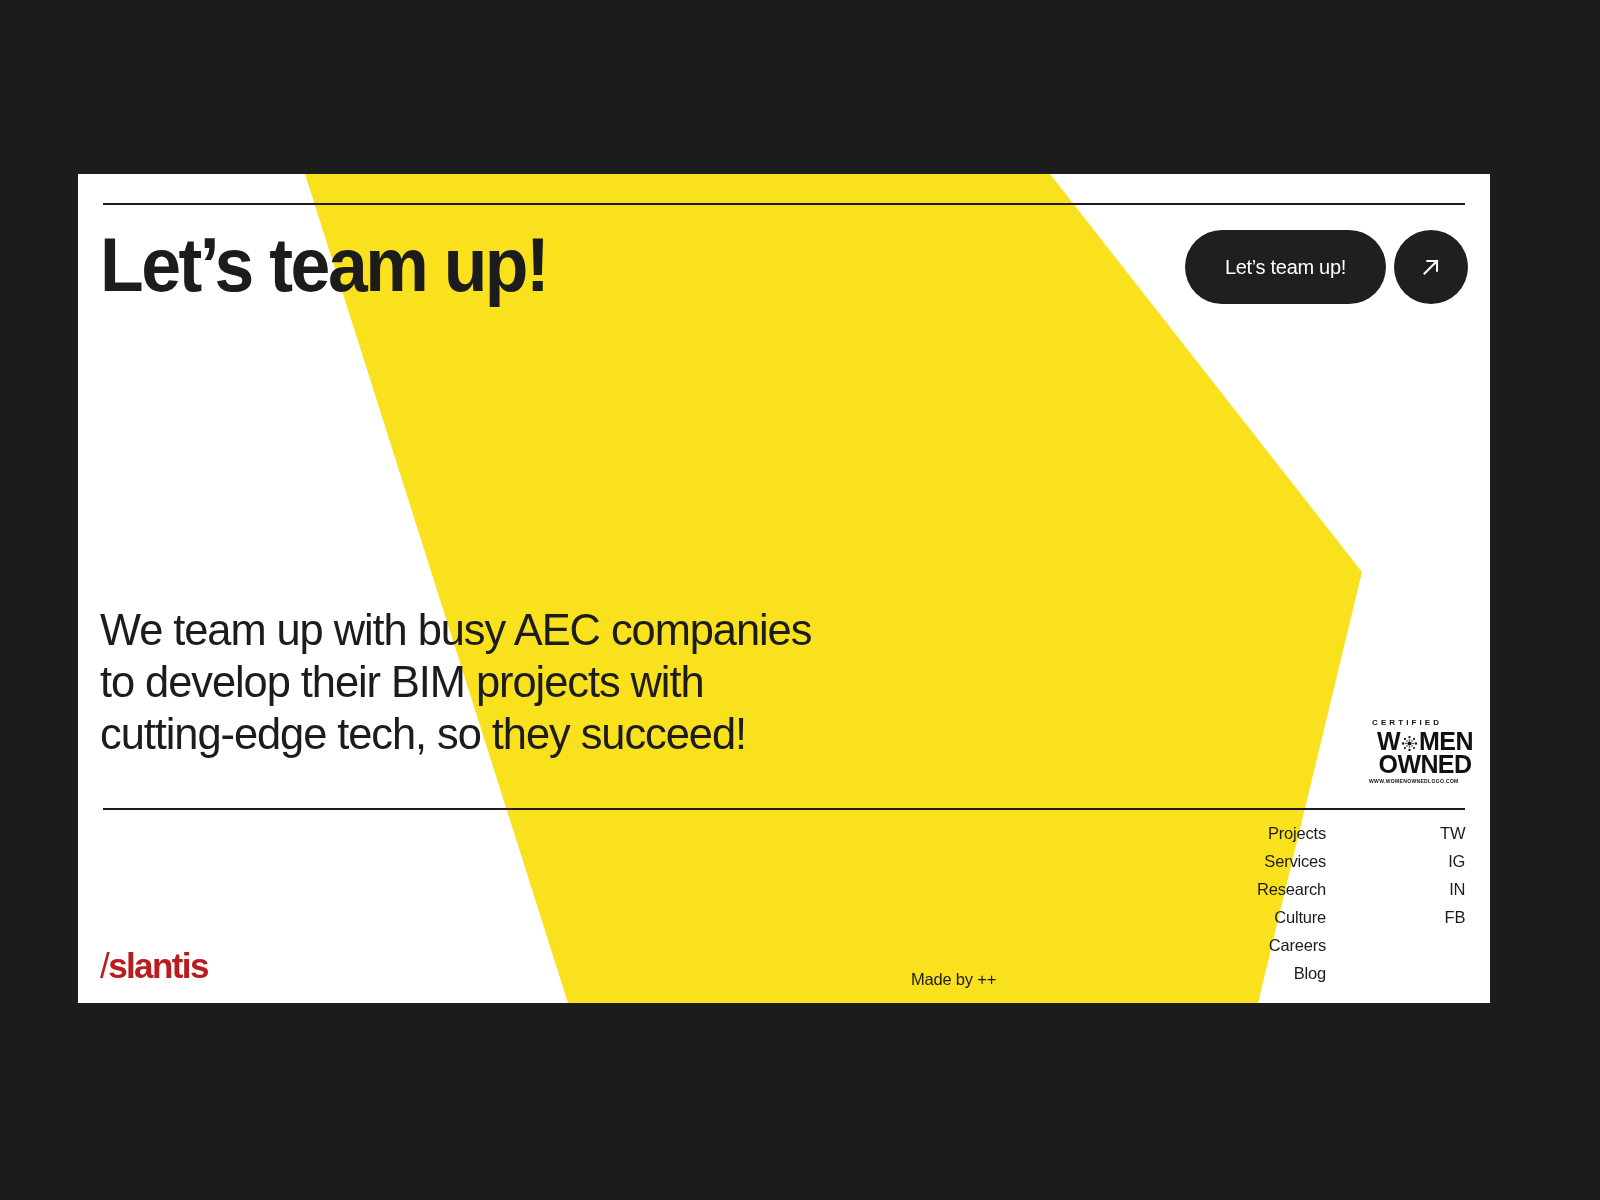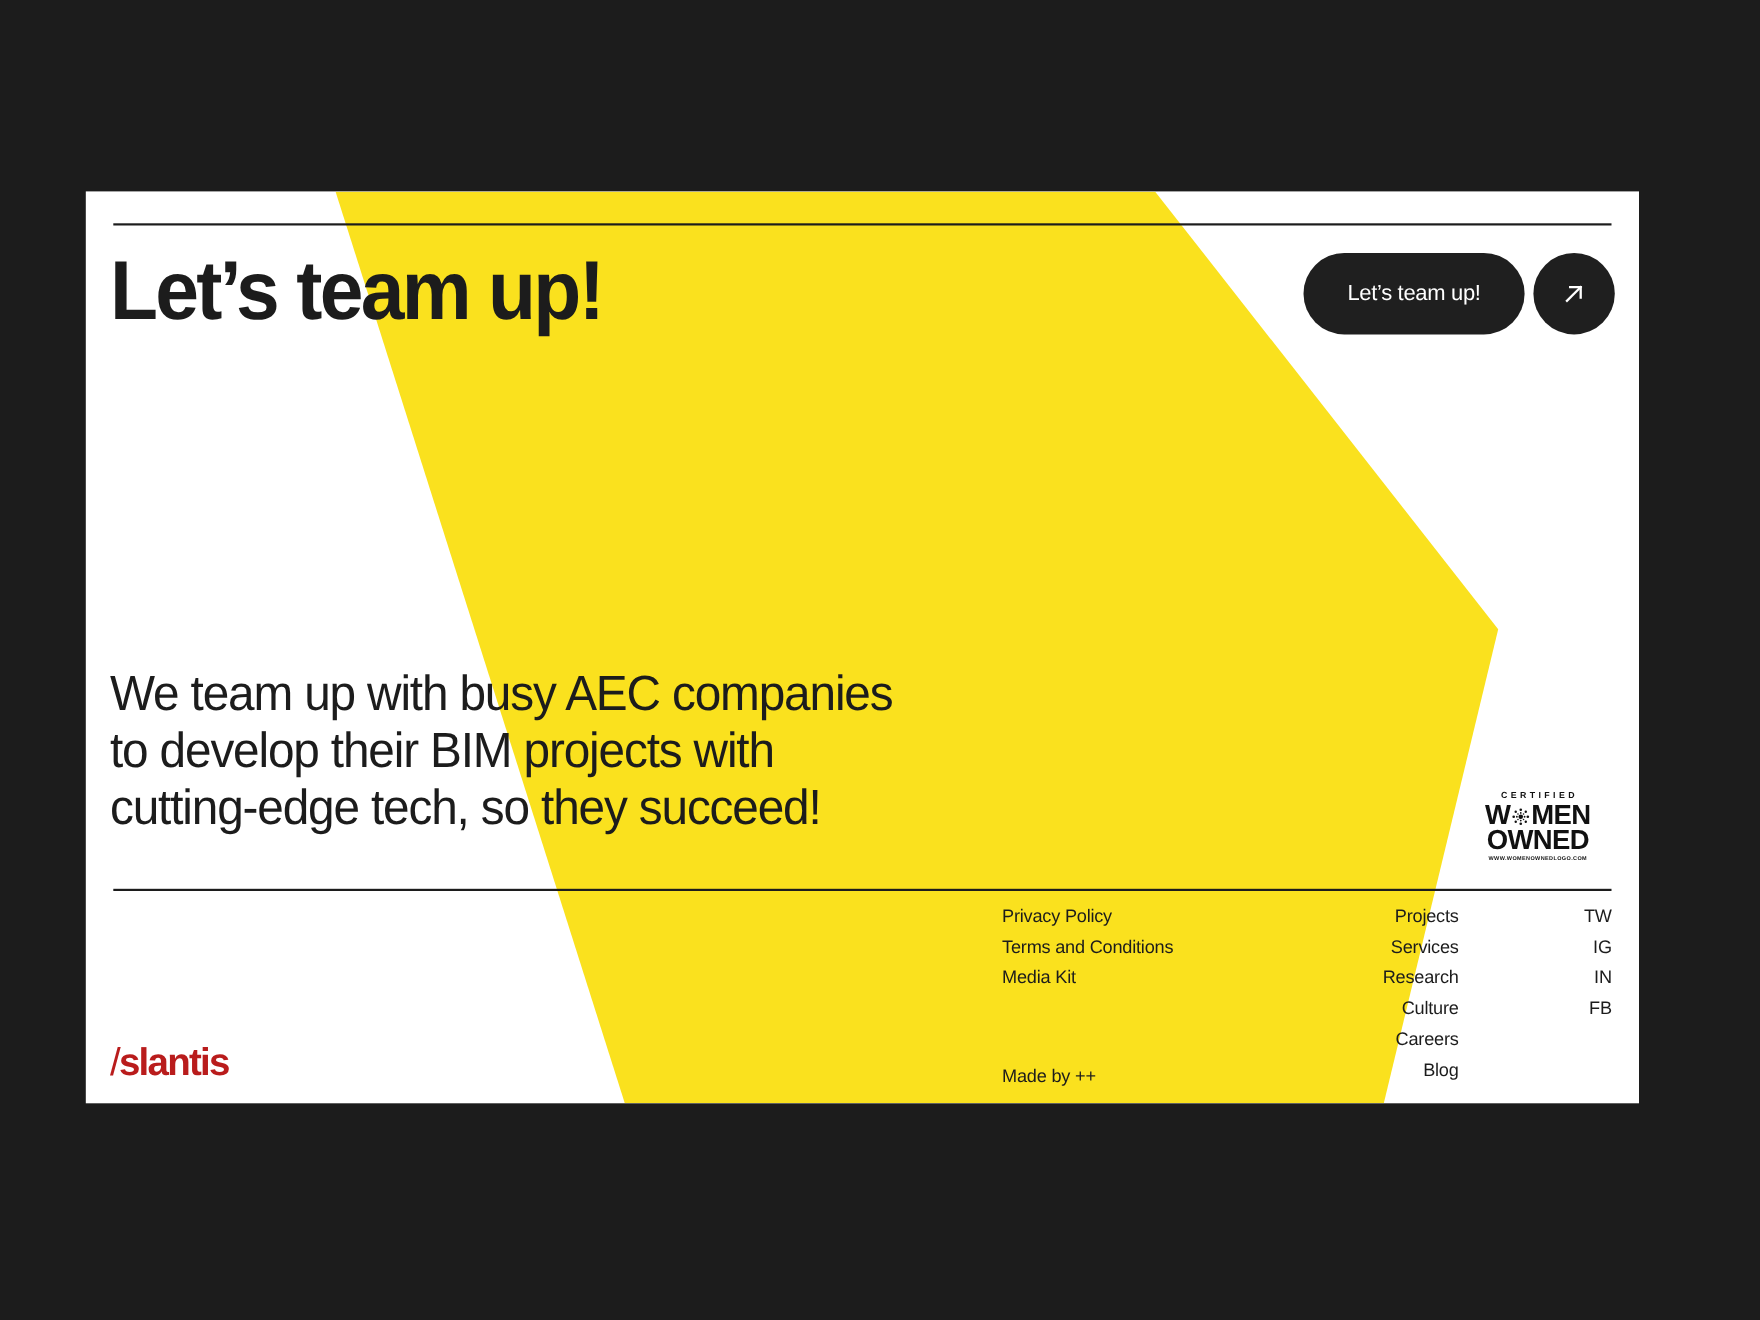--- a/index.html
+++ b/index.html
@@ -116,24 +116,23 @@
     letter-spacing: -1.1px;
     color: #1c1c1c;
     white-space: pre-line;
     transform: scaleX(0.965);
     transform-origin: left top;
   }
 
   
   #women-owned-badge {
     position: absolute;
-    right: 36px;
+    right: 9px;
     top: 545px;
     width: 112px;
-    text-align: center;
     color: #111;
     line-height: 1;
   }
   #wo-certified {
     font-size: 8px;
     letter-spacing: 3.1px;
     font-weight: 700;
     margin-bottom: 3px;
     margin-left: 3px;
   }
@@ -297,25 +296,20 @@
       <div id="wo-url">WWW.WOMENOWNEDLOGO.COM</div>
     </div>
 
     <div class="rule" id="rule-footer"></div>
 
 
     <div id="logo">
       <span class="slash">/</span><span>slantis</span>
     </div>
 
-    <nav id="footer-legal-links">
-      <a class="flink">Privacy Policy</a>
-      <a class="flink">Terms and Conditions</a>
-      <a class="flink">Media Kit</a>
-    </nav>
 
     <div id="footer-made-by">Made by ++</div>
 
     <nav id="footer-site-links">
       <a class="flink">Projects</a>
       <a class="flink">Services</a>
       <a class="flink">Research</a>
       <a class="flink">Culture</a>
       <a class="flink">Careers</a>
       <a class="flink">Blog</a>

